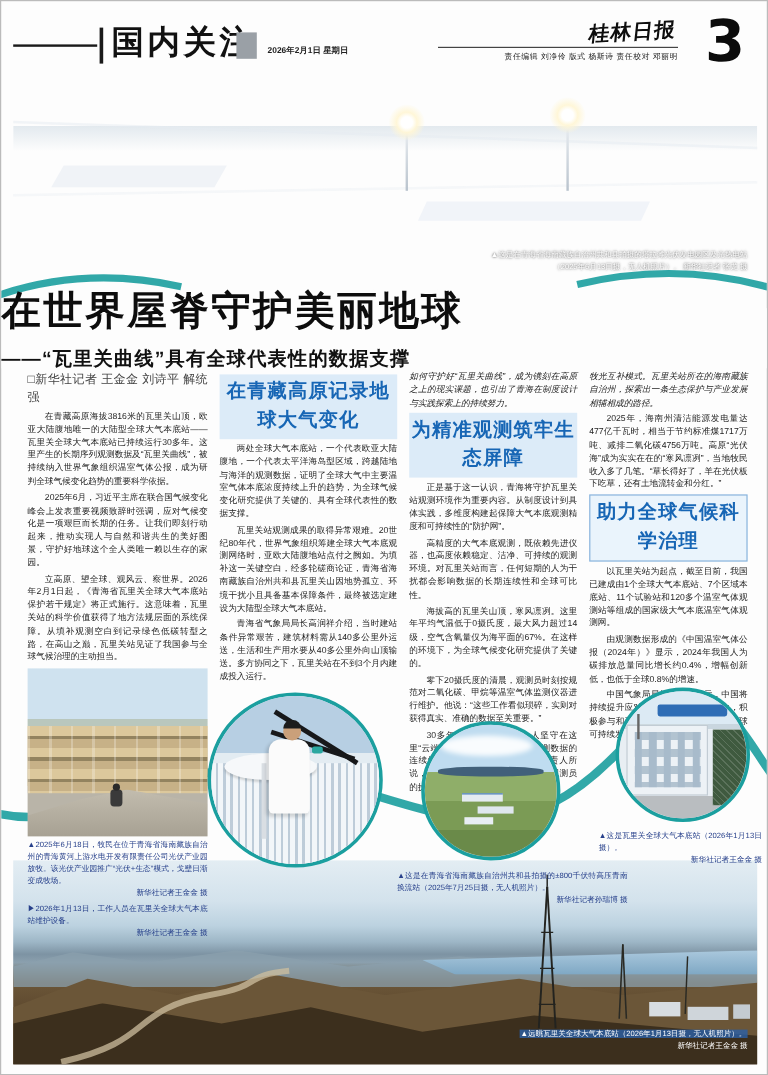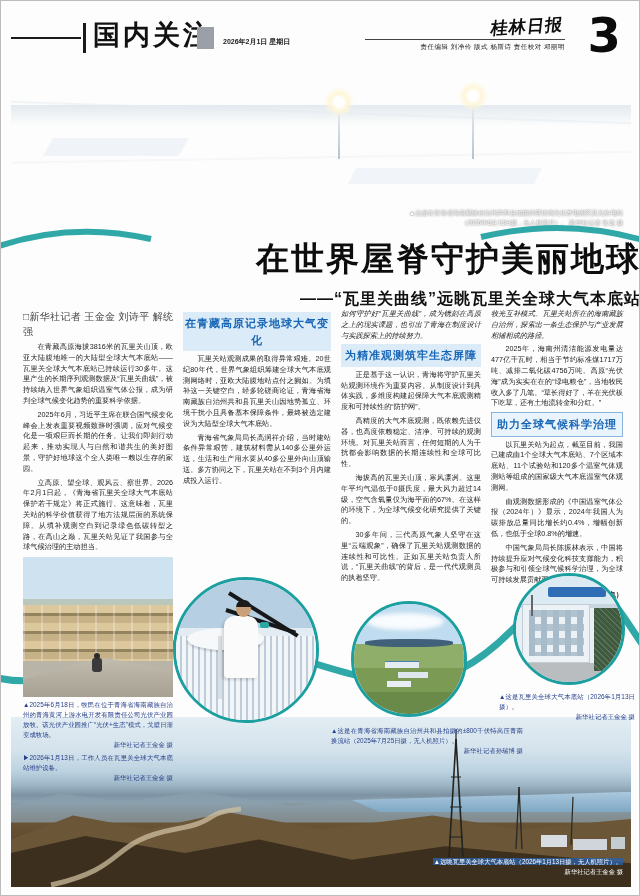--- a/index.html
+++ b/index.html
@@ -29,31 +29,31 @@
   .hero .patch2 { position:absolute; top:62%; left:55%; width:30%; height:9%; background:rgba(200,215,235,.22); transform:skewX(-25deg); }
   .hero .road1 { position:absolute; top:30%; left:-5%; width:115%; height:2px; background:rgba(230,236,242,.5); transform:rotate(2deg); }
   .hero .road2 { position:absolute; top:55%; left:-5%; width:115%; height:2px; background:rgba(230,236,242,.35); transform:rotate(-1deg); }
   .tower { position:absolute; width:2px; background:linear-gradient(180deg,#f2f5f8,#b9c3cd); }
   .glow { position:absolute; width:30px; height:30px; border-radius:50%;
     background:radial-gradient(circle,#ffffff 0 22%,rgba(255,246,214,.95) 40%,rgba(255,255,255,0) 72%); }
   .hero-caption { position:absolute; right:8px; bottom:8px; width:300px; text-align:right; font-size:6.3px; line-height:1.5; color:#fff; text-shadow:0 0 2px rgba(0,0,0,.8); }
 
   
   .band-svg { position:absolute; top:214px; left:0; z-index:2; }
-  .headline-wrap { position:absolute; top:236px; left:0; width:640px; text-align:right; z-index:3; }
+  .headline-wrap { position:absolute; top:236px; left:0; width:640px; text-align:left; z-index:3; }
   .headline { font-size:33px; font-weight:900; letter-spacing:2px; color:#0d0d0d; }
   .subhead { margin-top:7px; font-size:16px; font-weight:700; color:#111; letter-spacing:1px; }
 
   
   .cols { position:absolute; top:0; left:0; width:640px; height:896px; z-index:3; pointer-events:none; }
   .col { position:absolute; top:308px; font-size:7.2px; line-height:1.5; color:#1d1d1d; text-align:justify; }
   .col p { text-indent:2em; margin-bottom:3px; }
   .col p.noindent { text-indent:0;font-style:italic; }
   .byline { font-size:10px; color:#444; margin-bottom:5px; text-indent:0 !important; }
-  .sec-head { background:#dcebf8; color:#1766b5; font-weight:900; font-size:11px; text-align:center; padding:3px 0; margin:3px 0 5px 0; letter-spacing:1px; text-indent:0 !important; }
+  .sec-head { background:#dcebf8; color:#1766b5; font-weight:900; font-size:16px; text-align:center; padding:3px 0; margin:3px 0 5px 0; letter-spacing:1px; text-indent:0 !important; }
   .sec-head.boxed { border:1px solid #8ab4dc; background:#eaf4fc; }
   .endnote { text-align:right; font-weight:bold; text-indent:0 !important; margin-top:4px; }
 
   .caption { font-size:6.4px; line-height:1.55; color:#27408b; margin-top:3px; text-align:justify; }
   .caption .credit { display:block; text-align:right; }
 
   
   .village { width:100%; height:140px; margin-top:4px; position:relative; overflow:hidden;
     background:linear-gradient(180deg,#cfe2ef 0 30%,#b9c7bd 30% 34%,#d8c59a 34%,#b3a279 70%,#b9b4a8 70%); }
   .village .rows { position:absolute; top:34%; left:0; right:0; height:40%;
@@ -151,21 +151,21 @@
   </div>
 
   <svg class="band-svg" width="640" height="92" viewBox="0 0 640 92">
     <path d="M-5,32 Q70,6 150,24" fill="none" stroke="#1b9f9f" stroke-width="6" opacity="0.9"></path>
     <path d="M480,22 Q565,2 645,26" fill="none" stroke="#1b9f9f" stroke-width="6" opacity="0.9"></path>
     <path d="M0,42 Q320,10 640,42 L640,92 L0,92 Z" fill="#fdfdfd"></path>
   </svg>
 
   <div class="headline-wrap">
     <div class="headline">在世界屋脊守护美丽地球</div>
-    <div class="subhead">——“瓦里关曲线”远眺瓦里关全球大气本底站</div>
+    <div class="subhead">——“瓦里关曲线”具有全球代表性的数据支撑</div>
   </div>
 
   <svg class="ribbon" width="640" height="200" viewBox="0 0 640 200">
     <path d="M-10,115 C70,140 140,60 250,85 S420,160 510,70 S610,45 650,95" fill="none" stroke="#1b9f9f" stroke-width="7" opacity="0.9"></path>
   </svg>
 
   <div class="cols">
 
     <div class="col" style="left:22px; width:150px;">
       <p class="byline">□新华社记者 王金金  刘诗平  解统强</p>
@@ -183,36 +183,38 @@
         <span class="credit">新华社记者王金金 摄</span>
       </div>
       <div class="caption">
         <span>▶2026年1月13日，工作人员在瓦里关全球大气本底站维护设备。</span>
         <span class="credit">新华社记者王金金 摄</span>
       </div>
     </div>
 
     <div class="col" style="left:182px; width:148px;">
       <p class="sec-head">在青藏高原记录地球大气变化</p>
+      <p>两处全球大气本底站，一个代表欧亚大陆腹地，一个代表太平洋海岛型区域，跨越陆地与海洋的观测数据，证明了全球大气中主要温室气体本底浓度持续上升的趋势，为全球气候变化研究提供了关键的、具有全球代表性的数据支撑。</p>
       <p>瓦里关站观测成果的取得异常艰难。20世纪80年代，世界气象组织筹建全球大气本底观测网络时，亚欧大陆腹地站点付之阙如。为填补这一关键空白，经多轮磋商论证，青海省海南藏族自治州共和县瓦里关山因地势孤立、环境干扰小且具备基本保障条件，最终被选定建设为大陆型全球大气本底站。</p>
       <p>青海省气象局局长高润祥介绍，当时建站条件异常艰苦，建筑材料需从140多公里外运送，生活和生产用水要从40多公里外向山顶输送。多方协同之下，瓦里关站在不到3个月内建成投入运行。</p>
     </div>
 
     <div class="col" style="left:340px; width:140px;">
       <p class="noindent">如何守护好“瓦里关曲线”，成为镌刻在高原之上的现实课题，也引出了青海在制度设计与实践探索上的持续努力。</p>
       <p class="sec-head">为精准观测筑牢生态屏障</p>
       <p>正是基于这一认识，青海将守护瓦里关站观测环境作为重要内容。从制度设计到具体实践，多维度构建起保障大气本底观测精度和可持续性的“防护网”。</p>
       <p>高精度的大气本底观测，既依赖先进仪器，也高度依赖稳定、洁净、可持续的观测环境。对瓦里关站而言，任何短期的人为干扰都会影响数据的长期连续性和全球可比性。</p>
       <p>海拔高的瓦里关山顶，寒风凛冽。这里年平均气温低于0摄氏度，最大风力超过14级，空气含氧量仅为海平面的67%。在这样的环境下，为全球气候变化研究提供了关键的。</p>
+      <p>零下20摄氏度的清晨，观测员时刻按规范对二氧化碳、甲烷等温室气体监测仪器进行维护。他说：“这些工作看似琐碎，实则对获得真实、准确的数据至关重要。”</p>
       <p>30多年间，三代高原气象人坚守在这里“云端观象”，确保了瓦里关站观测数据的连续性和可比性。正如瓦里关站负责人所说，“瓦里关曲线”的背后，是一代代观测员的执着坚守。</p>
     </div>
 
     <div class="col" style="left:490px; width:132px;">
       <p class="noindent">牧光互补模式。瓦里关站所在的海南藏族自治州，探索出一条生态保护与产业发展相辅相成的路径。</p>
-      <p>2025年，海南州清洁能源发电量达477亿千瓦时，相当于节约标准煤1717万吨、减排二氧化碳4756万吨。高原“光伏海”成为实实在在的“绿电粮仓”，当地牧民收入多了几笔。“草长得好了，羊在光伏板下吃草，还有土地流转金和分红。”</p>
+      <p>2025年，海南州清洁能源发电量达477亿千瓦时，相当于节约标准煤1717万吨、减排二氧化碳4756万吨。高原“光伏海”成为实实在在的“寒风凛冽”，当地牧民收入多了几笔。“草长得好了，羊在光伏板下吃草，还有土地流转金和分红。”</p>
       <p class="sec-head boxed">助力全球气候科学治理</p>
       <p>以瓦里关站为起点，截至目前，我国已建成由1个全球大气本底站、7个区域本底站、11个试验站和120多个温室气体观测站等组成的国家级大气本底温室气体观测网。</p>
       <p>由观测数据形成的《中国温室气体公报（2024年）》显示，2024年我国人为碳排放总量同比增长约0.4%，增幅创新低，也低于全球0.8%的增速。</p>
       <p>中国气象局局长陈振林表示，中国将持续提升应对气候变化科技支撑能力，积极参与和引领全球气候科学治理，为全球可持续发展贡献更多中国智慧。</p>
       <p class="endnote">（新华社北京1月31日电）</p>
     </div>
   </div>
 
   <div class="circle c1">
     <div class="bg"></div>

